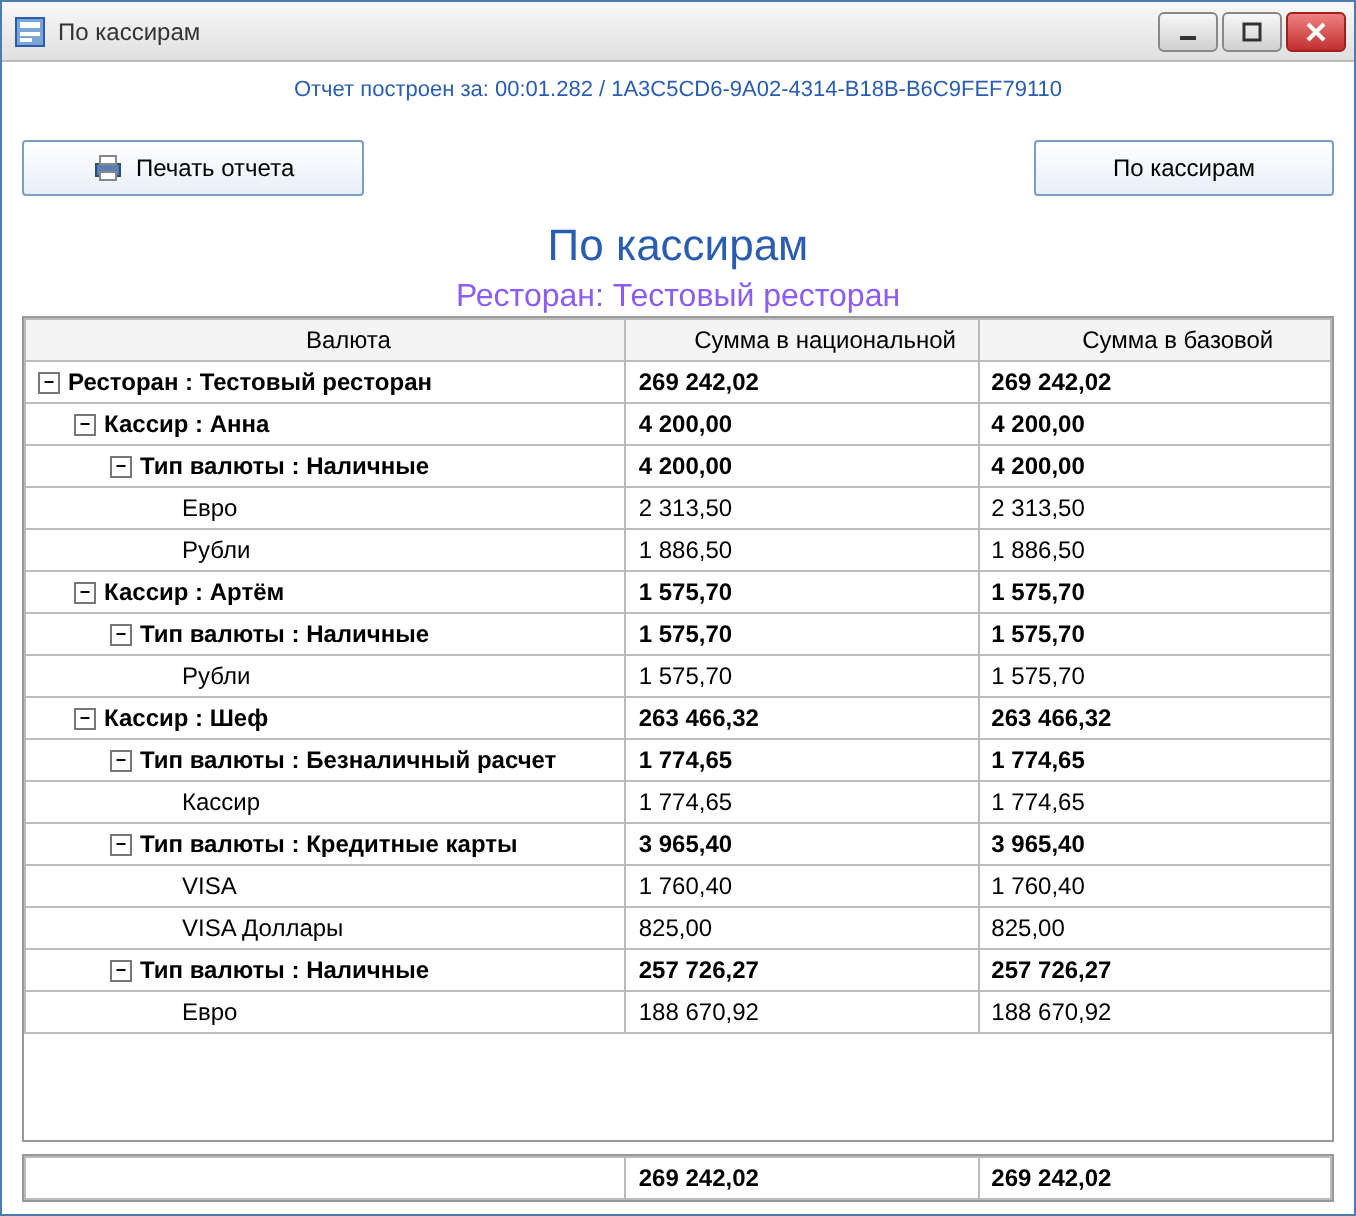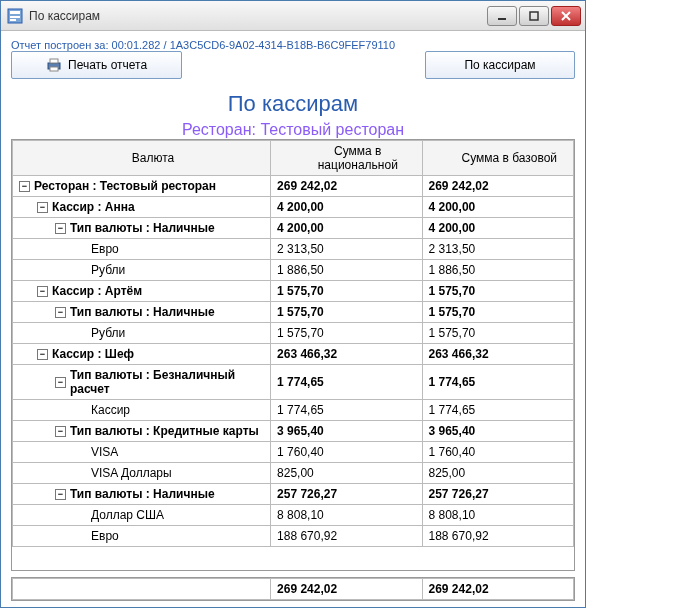--- a/index.html
+++ b/index.html
@@ -1,25 +1,25 @@
 <!DOCTYPE html>
 <html><head>
 <meta charset="utf-8">
 <style>
   * { box-sizing: border-box; }
   html, body { margin: 0; padding: 0; font-family: Tahoma, Arial, sans-serif; font-size: 12px; background: #fff; }
-  .window { width: 586px; height: 608px; border: 1px solid #4a7cb0; background: #fff; display: flex; flex-direction: column; }
+  .window { width: 678px; height: 608px; border: 1px solid #4a7cb0; background: #fff; display: flex; flex-direction: column; }
   .titlebar { height: 30px; background: linear-gradient(#f8f8f8, #e0e0e0); display: flex; align-items: center; padding: 0 4px 0 6px; border-bottom: 1px solid #bbb; }
   .titlebar .icon { width: 16px; height: 16px; margin-right: 6px; }
   .titlebar .title { flex: 1; color: #333; font-size: 12px; }
   .winbtns { display: flex; gap: 2px; }
   .winbtn { width: 30px; height: 20px; border: 1px solid #888; border-radius: 3px; background: linear-gradient(#f8f8f8,#d0d0d0); display: flex; align-items: center; justify-content: center; cursor: pointer; }
   .winbtn.close { background: linear-gradient(#f08080,#c03030); border-color: #a02020; color: #fff; }
   .content { flex: 1; padding: 6px 10px; overflow: hidden; display: flex; flex-direction: column; }
-  .meta { text-align: left; color: #2a5db0; font-size: 11px; margin: 2px 0 0 0; }
+  .meta { text-align: center; color: #2a5db0; font-size: 11px; margin: 2px 0 19px 0; }
   .btnrow { display: flex; justify-content: space-between; margin-bottom: 8px; }
   .btn { border: 1px solid #7a9ec5; background: linear-gradient(#fff,#e8eef8); padding: 6px 34px; min-width: 150px; text-align: center; cursor: pointer; border-radius: 2px; font-size: 12px; display: flex; align-items: center; justify-content: center; gap: 6px; }
   .h1 { text-align: center; color: #2a5db0; font-size: 22px; margin: 4px 0; }
   .h2 { text-align: center; color: #8b5cf6; font-size: 16px; margin: 0; }
   .h3 { text-align: center; color: #2a5db0; font-size: 16px; margin: 0 0 12px 0; }
   .grid { border: 1px solid #999; flex: 1; overflow: auto; }
   table { border-collapse: collapse; width: 100%; font-size: 12px; }
   th, td { border: 1px solid #bbb; padding: 3px 6px; height: 20px; }
   th { background: #f4f4f4; font-weight: normal; text-align: center; padding-left: 29px; }
   td.label { text-align: left; }
@@ -274,33 +274,20 @@
               <td class="num">257 726,27</td>
               <td class="num">257 726,27</td>
             </tr>
             <tr>
               <td class="label">
                 <span class="tree-cell">
                   <span class="spacer"></span>
                   <span class="spacer"></span>
                   <span class="spacer"></span>
                   <span class="spacer"></span>
-                  <span>Доллар США</span>
-                </span>
-              </td>
-              <td class="num">8 808,10</td>
-              <td class="num">8 808,10</td>
-            </tr>
-            <tr>
-              <td class="label">
-                <span class="tree-cell">
-                  <span class="spacer"></span>
-                  <span class="spacer"></span>
-                  <span class="spacer"></span>
-                  <span class="spacer"></span>
                   <span>Евро</span>
                 </span>
               </td>
               <td class="num">188 670,92</td>
               <td class="num">188 670,92</td>
             </tr>
           </tbody>
       </table>
     </div>
 

